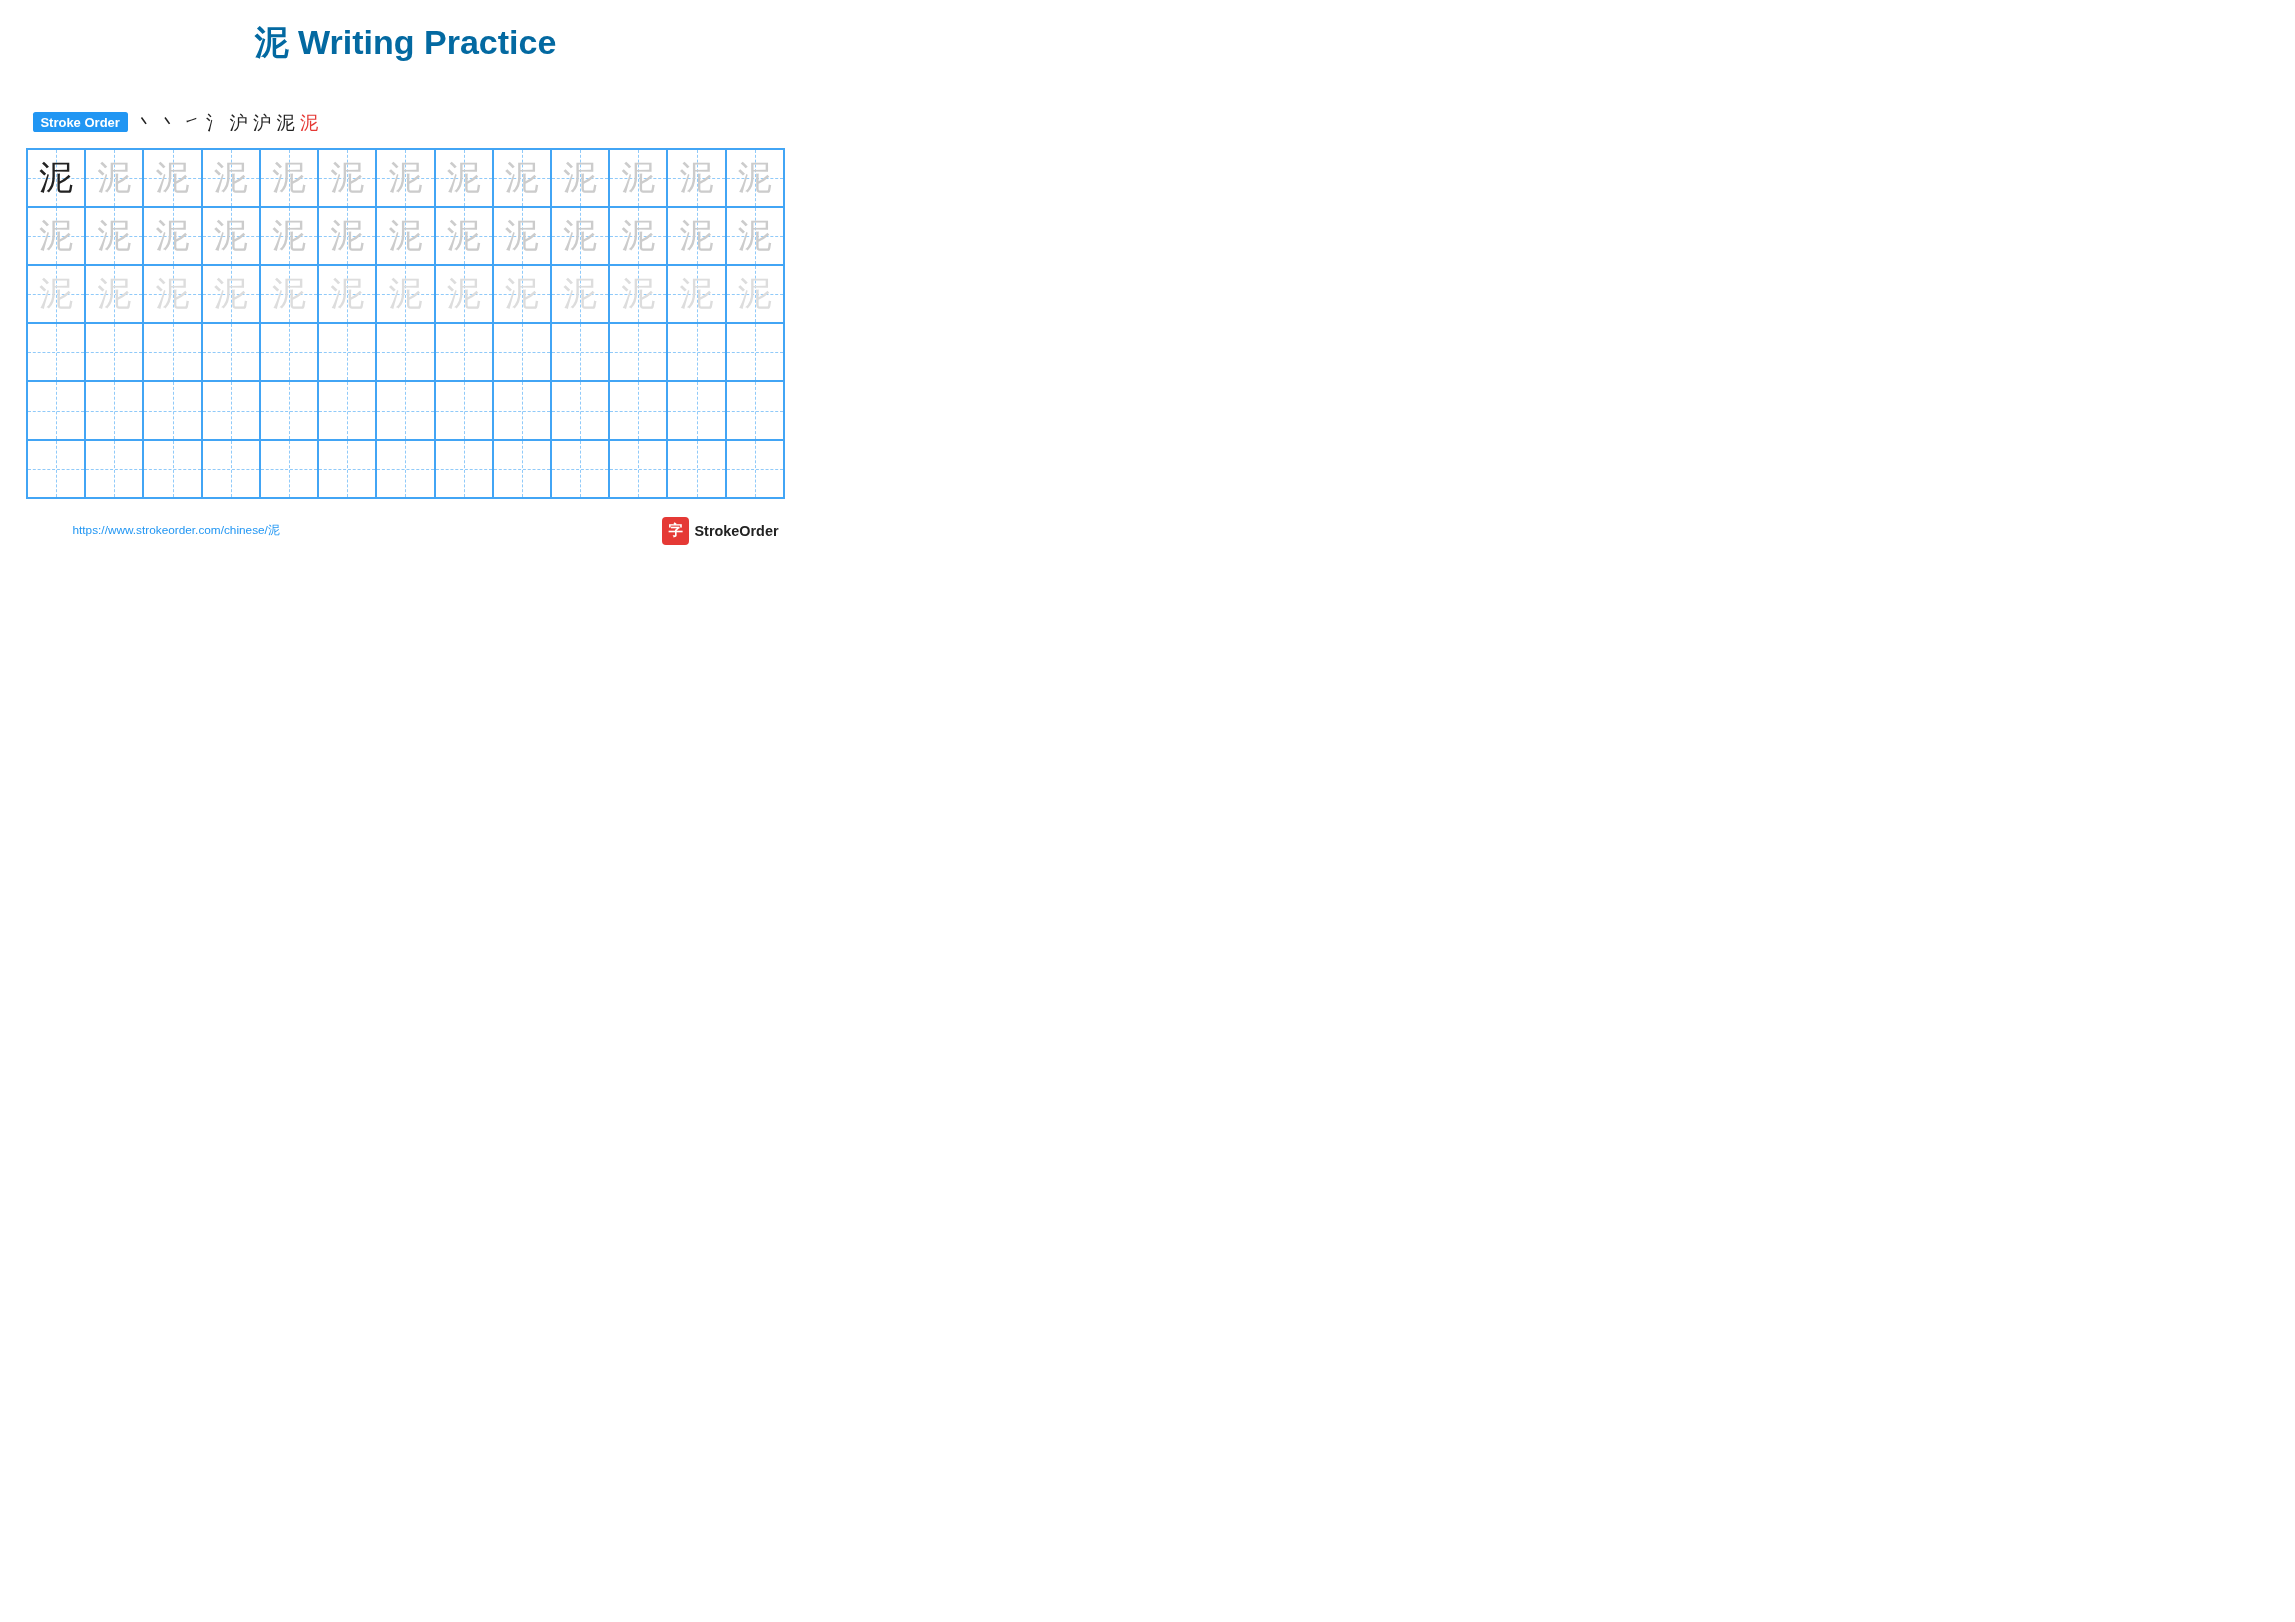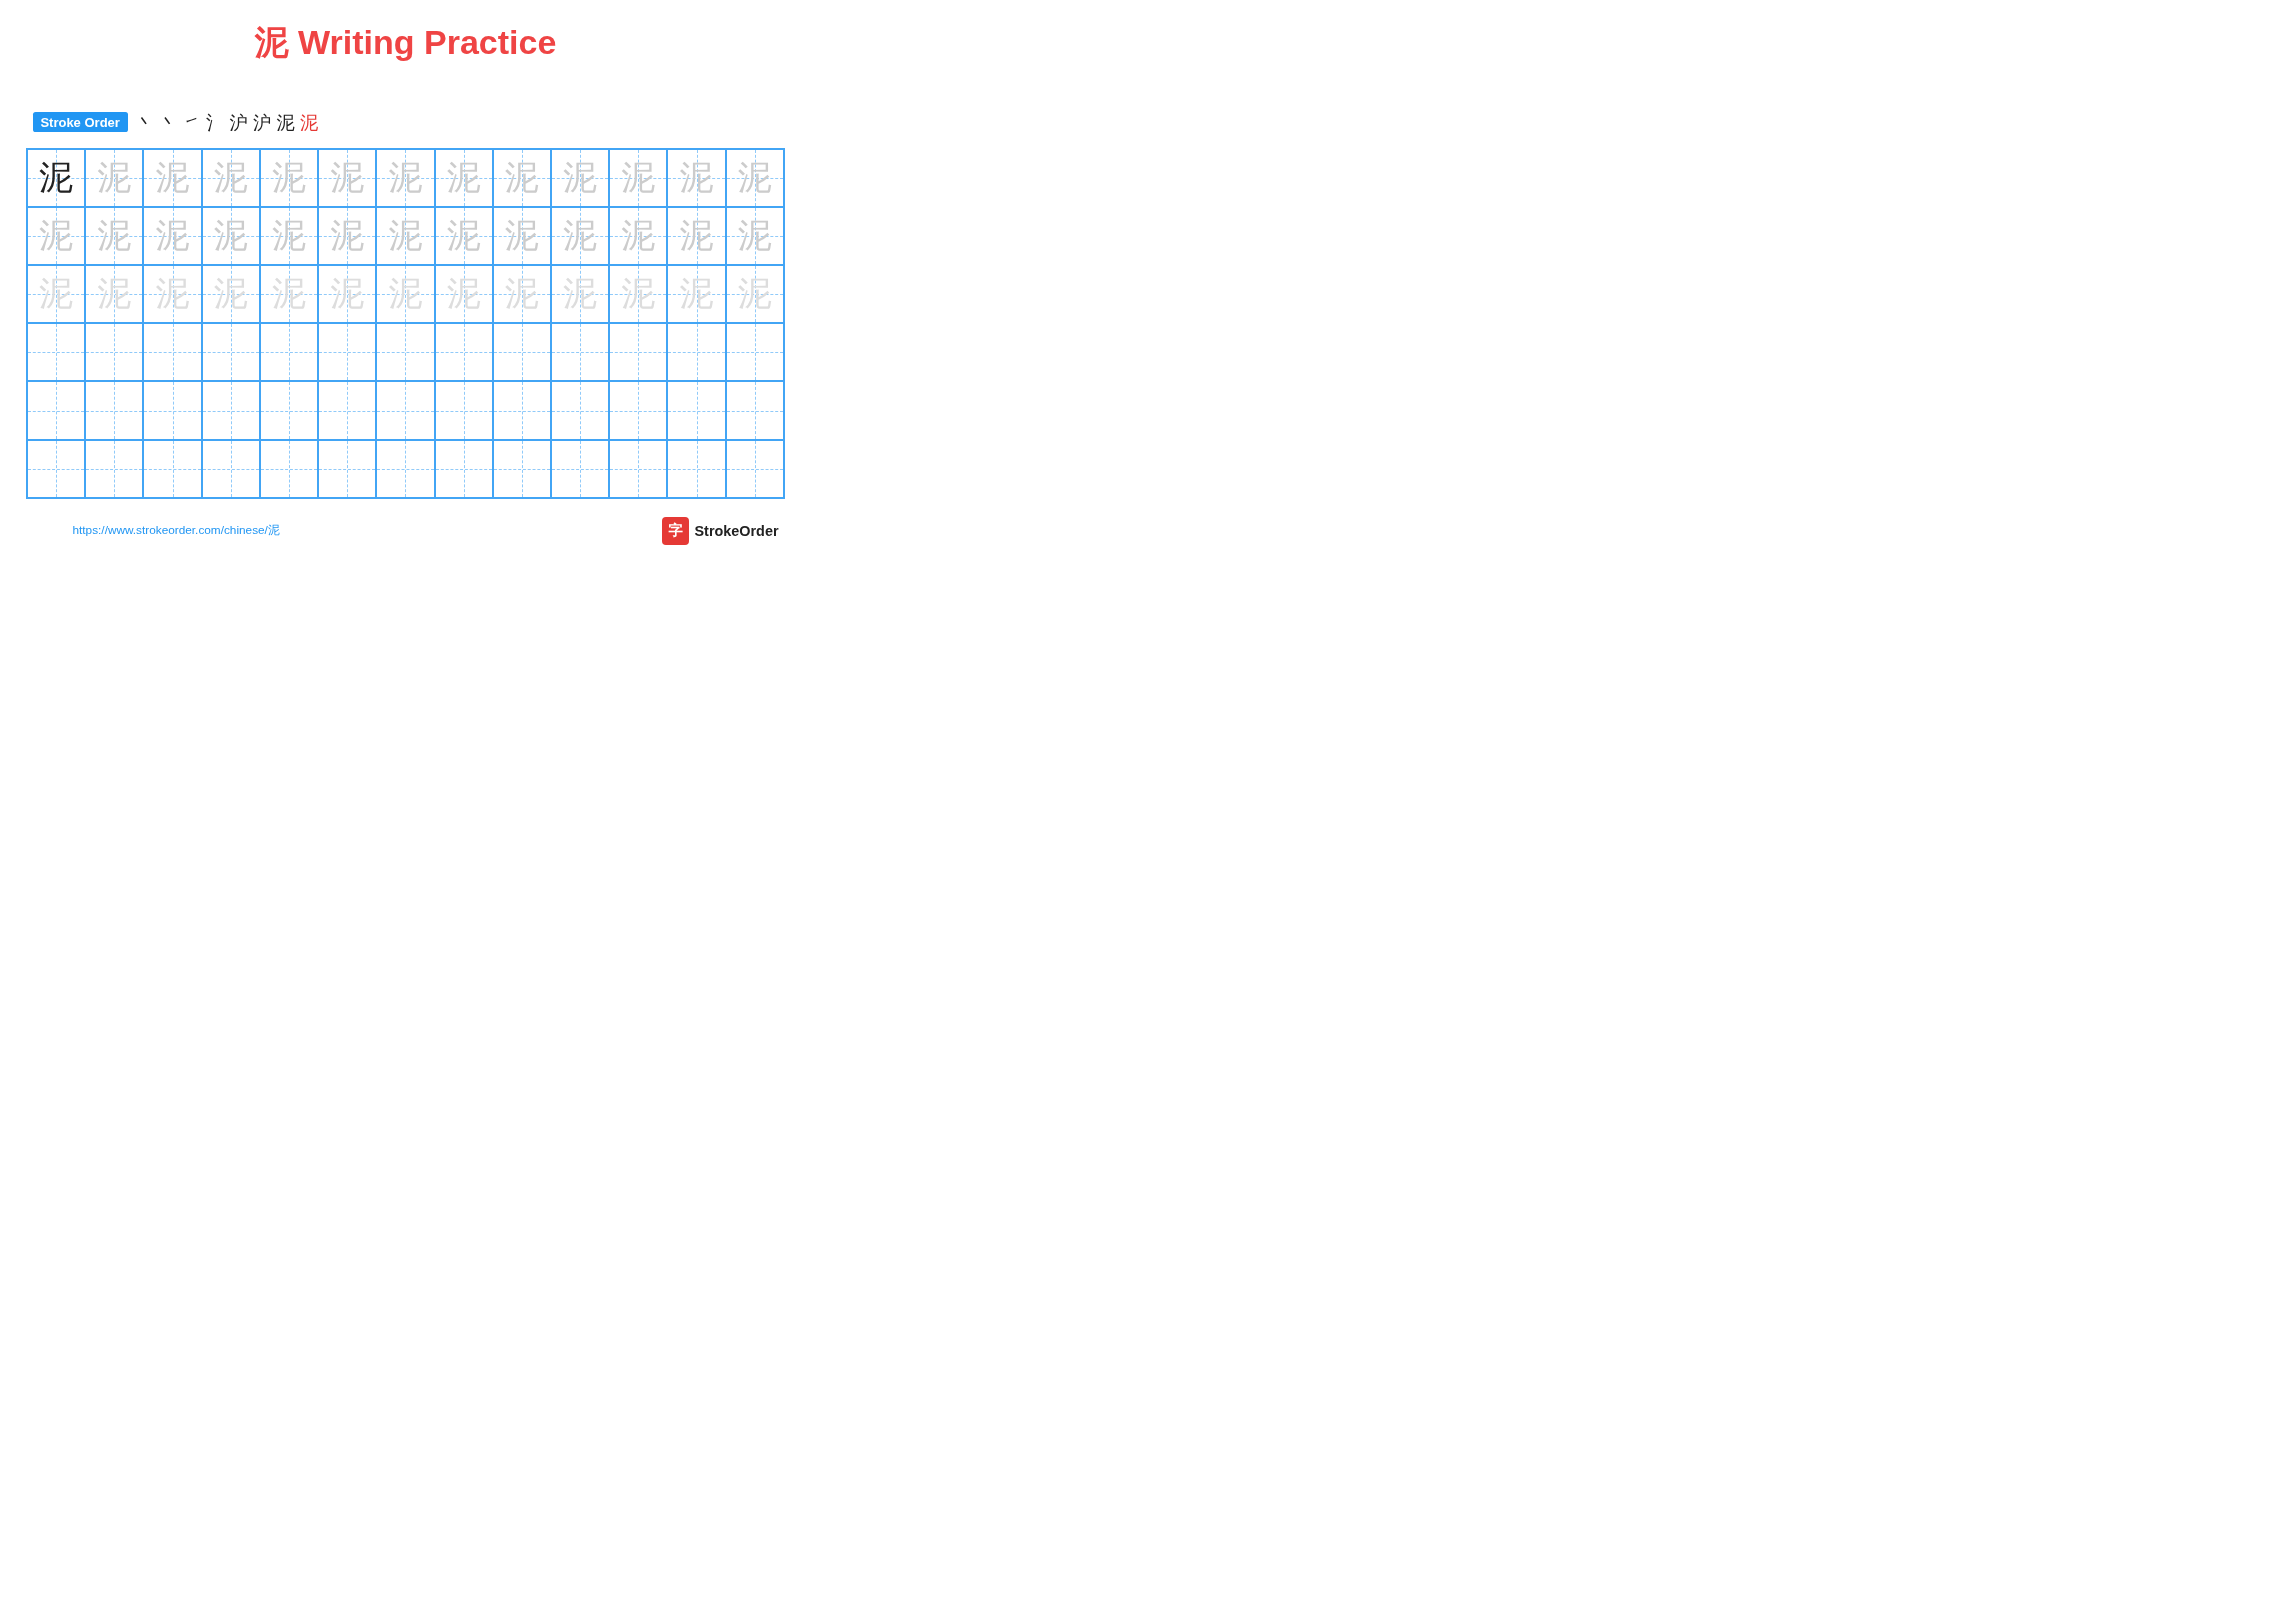--- a/index.html
+++ b/index.html
@@ -8,21 +8,21 @@
       font-family: serif;
       width: 811px;
       min-height: 574px;
       padding: 19.6px 26px;
     }
 
     .page-title {
       text-align: center;
       font-size: 34px;
       font-weight: bold;
-      color: #ef4444;
+      color: #0369a1;
       margin-bottom: 30px;
       font-family: sans-serif;
     }
 
     .stroke-order-row {
       display: flex;
       align-items: center;
       gap: 7.9px;
       margin-bottom: 13px;
       padding-left: 6.5px;

